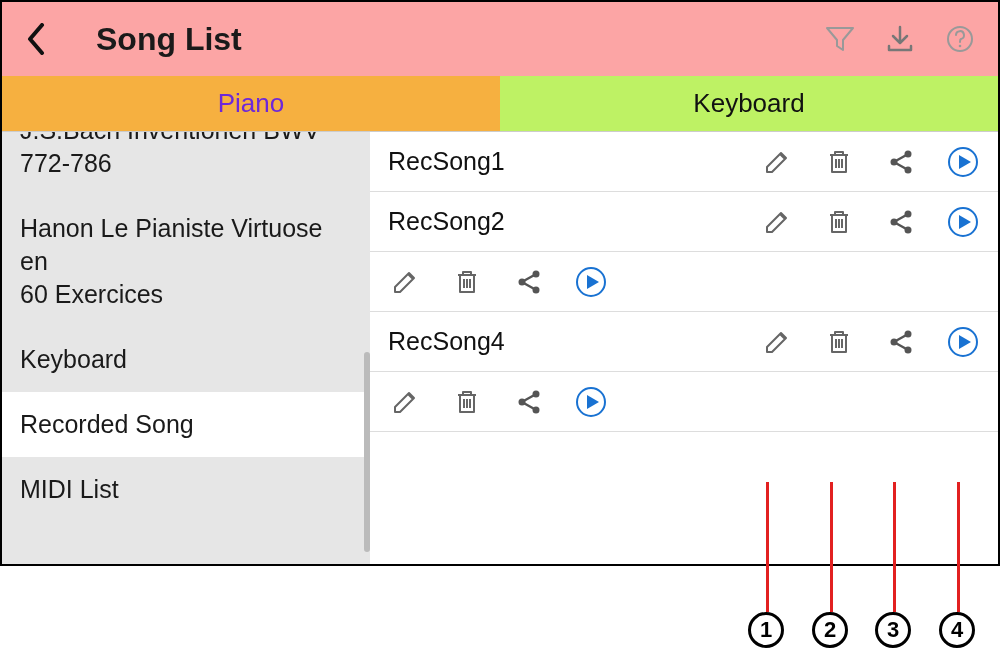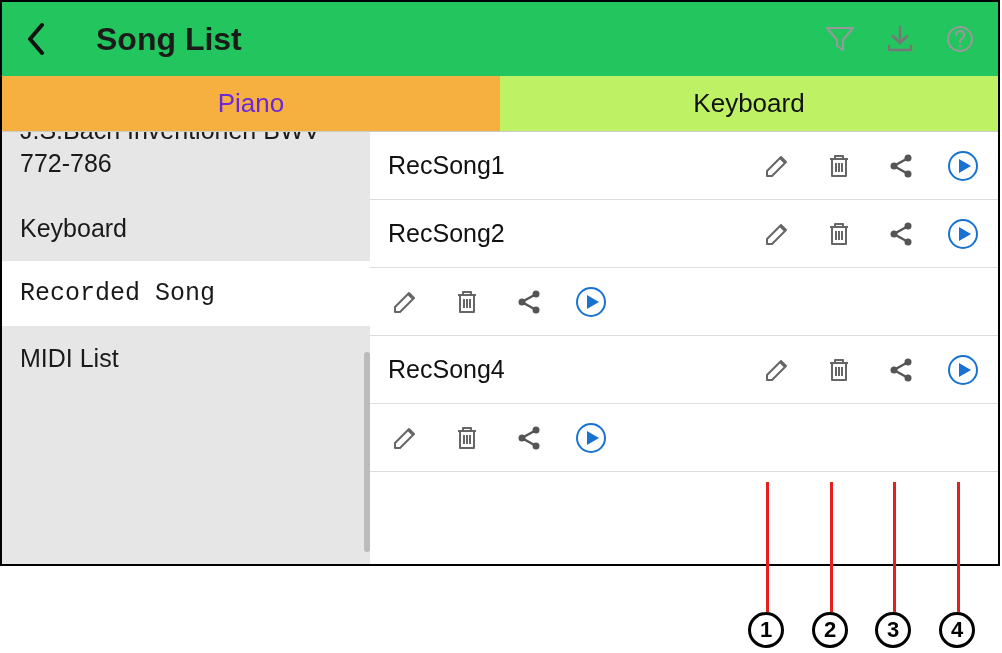--- a/index.html
+++ b/index.html
@@ -20,21 +20,21 @@
     display: flex;
     flex-direction: column;
     overflow: hidden;
   }
   
   .header {
     height: 74px;
     display: flex;
     align-items: center;
     padding: 0 18px 0 12px;
-    background: #22c55e;
+    background: #fca5a5;
   }
   .back-btn {
     width: 44px; height: 44px;
     display: flex; align-items: center; justify-content: center;
     cursor: pointer;
   }
   .page-title {
     font-size: 32px;
     font-weight: 600;
     color: #1a1a1a;
@@ -90,42 +90,41 @@
   }
   .sidebar-item {
     padding: 16px 18px;
     font-size: 25px;
     color: #1a1a1a;
     line-height: 1.32;
     cursor: pointer;
   }
   .sidebar-item.selected {
     background: #fff;
-    font-family: Liberation Mono, monospace;
   }
   .sidebar-item.truncated-top {
     margin-top: -34px;
   }
   .scrollbar-thumb {
     position: absolute;
     right: 0;
     width: 6px;
     background: #bbb;
     border-radius: 3px;
     top: 220px;
     height: 200px;
   }
   .song-list {
     flex: 1;
     display: flex;
     flex-direction: column;
     background: #fff;
   }
   .song-row {
-    height: 68px;
+    height: 60px;
     display: flex;
     align-items: center;
     padding: 0 18px;
     border-bottom: 1px solid #ddd;
   }
   .song-name {
     font-size: 25px;
     color: #111;
     flex: 1;
   }
@@ -205,20 +204,24 @@
       <span>Keyboard</span>
     </div>
   </div>
 
   <div class="body">
 
     <div class="sidebar">
       <div class="sidebar-scroll">
         <div class="sidebar-item truncated-top">
           <span>J.S.Bach Inventionen BWV 772-786</span>
+        </div>
+        <div class="sidebar-item">
+          <span style="white-space:pre-line;">Hanon Le Pianiste Virtuose en
+60 Exercices</span>
         </div>
         <div class="sidebar-item">
           <span>Keyboard</span>
         </div>
         <div class="sidebar-item selected">
           <span>Recorded Song</span>
         </div>
         <div class="sidebar-item">
           <span>MIDI List</span>
         </div>

